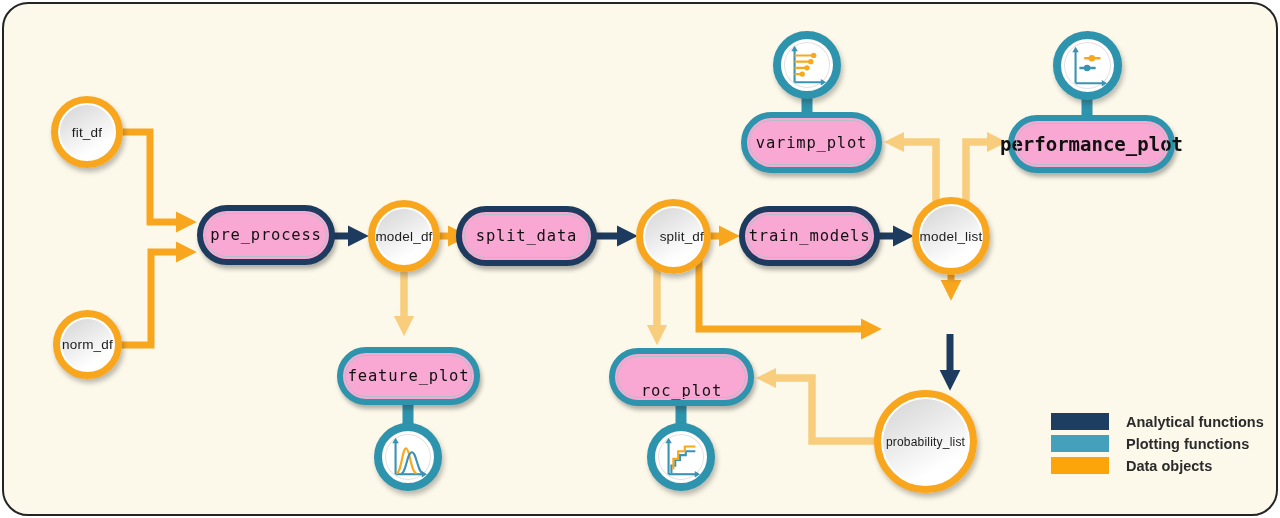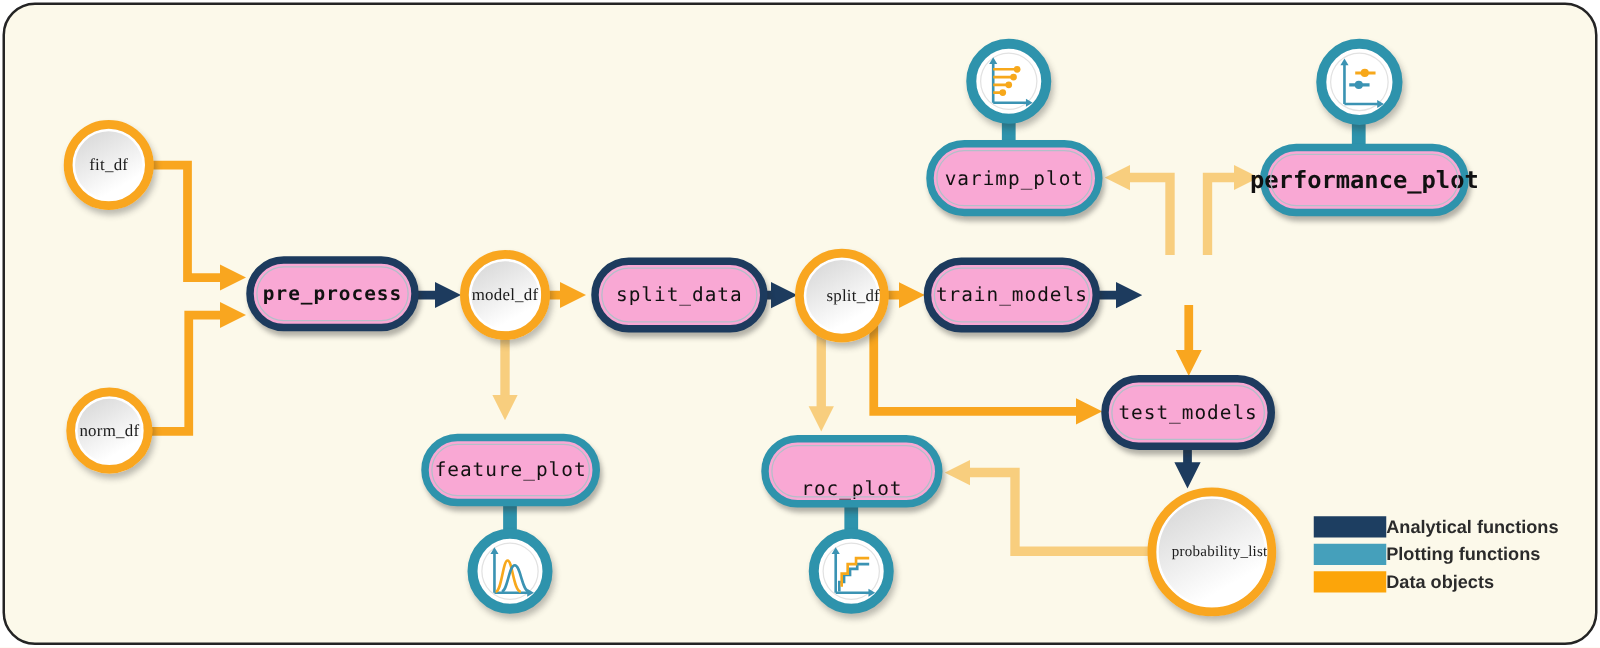--- a/index.html
+++ b/index.html
@@ -28,30 +28,29 @@
   .pill.teal{border-color:#2E93AC;}
   .pill-label{
     font-family:"DejaVu Sans Mono", monospace;font-size:15.5px;
     letter-spacing:0.8px;color:#111;white-space:nowrap;
   }
   .pill-label.small{font-size:19px;letter-spacing:0;font-weight:bold;}
   .circle{
     border-radius:50%;border:7px solid #F9A61F;
     background:linear-gradient(150deg,#d3d3d3 0%,#e7e7e7 35%,#ffffff 75%);
     box-shadow:2px 4px 5px rgba(40,40,40,0.3), inset 0 0 0 2px #ffffff;
-    font-family:Liberation Serif, serif;
   }
   .circle-label{font-size:13.5px;color:#1b1b1b;white-space:nowrap;letter-spacing:0.2px;}
   .circle-label.small{font-size:12px;}
   .icon-circle{
     border-radius:50%;border:8px solid #2E93AC;background:#ffffff;
     box-shadow:2px 4px 5px rgba(40,40,40,0.3), inset 0 0 0 3px #ffffff, inset 0 0 0 4px #e2e2e2;
   }
   .legend{position:absolute;left:1047px;top:409px;display:flex;flex-direction:column;gap:5px;}
-  .legend-row{display:flex;align-items:center;gap:0;height:17px;}
+  .legend-row{display:flex;align-items:center;gap:17px;height:17px;}
   .swatch{width:58px;height:17px;}
   .swatch.analytical{background:#1D3E61;}
   .swatch.plotting{background:#45A0BB;}
   .swatch.data{background:#FCA50A;}
   .legend-label{font-weight:bold;font-size:14.5px;color:#2b2b2b;white-space:nowrap;}
 </style>
 </head>
 <body>
 
 <div class="canvas">
@@ -94,32 +93,29 @@
     </g>
 
     <g stroke="#1D3B5E" stroke-width="7" fill="none">
       <path d="M300 232 H348" marker-end="url(#mN)"></path>
       <path d="M580 232 H617" marker-end="url(#mN)"></path>
       <path d="M850 232 H893" marker-end="url(#mN)"></path>
       <path d="M946 330 V370" marker-end="url(#mN)"></path>
     </g>
   </svg>
 
-  <div class="node pill navy" style="left:193px;top:201px;width:138px;height:60px;font-weight:bold;">
+  <div class="node pill navy" style="left:193px;top:201px;width:138px;height:60px;">
     <span class="pill-label">pre_process</span>
   </div>
-  <div class="node pill navy" style="left:469px;top:202px;width:141px;height:60px;">
+  <div class="node pill navy" style="left:452px;top:202px;width:141px;height:60px;">
     <span class="pill-label">split_data</span>
   </div>
   <div class="node pill navy" style="left:735px;top:202px;width:141px;height:60px;">
     <span class="pill-label">train_models</span>
   </div>
-  <div class="node pill navy" style="left:877px;top:296px;width:139px;height:60px;">
-    <span class="pill-label">test_models</span>
-  </div>
 
   <div class="node pill teal" style="left:737px;top:108px;width:141px;height:61px;">
     <span class="pill-label">varimp_plot</span>
   </div>
   <div class="node pill teal" style="left:1004px;top:111px;width:167px;height:58px;">
     <span class="pill-label small">performance_plot</span>
   </div>
   <div class="node pill teal" style="left:333px;top:343px;width:143px;height:58px;">
     <span class="pill-label">feature_plot</span>
   </div>
@@ -132,21 +128,24 @@
   </div>
   <div class="node circle" style="left:49px;top:306px;width:69px;height:69px;">
     <span class="circle-label">norm_df</span>
   </div>
   <div class="node circle" style="left:364px;top:196px;width:72px;height:72px;">
     <span class="circle-label">model_df</span>
   </div>
   <div class="node circle" style="left:632px;top:195px;width:75px;height:75px;justify-content:flex-end;">
     <span class="circle-label">split_df</span>
   </div>
-  <div class="node circle" style="left:914px;top:386px;width:103px;height:103px;justify-content:flex-end;">
+  <div class="node circle" style="left:908px;top:193px;width:78px;height:78px;">
+    <span class="circle-label">model_list</span>
+  </div>
+  <div class="node circle" style="left:870px;top:386px;width:103px;height:103px;">
     <span class="circle-label small">probability_list</span>
   </div>
 
   <div class="node icon-circle" style="left:769px;top:27px;width:68px;height:68px;">
     <svg width="44" height="44" viewBox="0 0 46 46">
       <g stroke="#3B93B3" stroke-width="2.2" fill="none">
         <path d="M10 41 H38"></path>
           <path d="M10 41 V8"></path>
       </g>
       <path d="M10 3 l-3.4 5.6 h6.8 z" fill="#3B93B3"></path>

